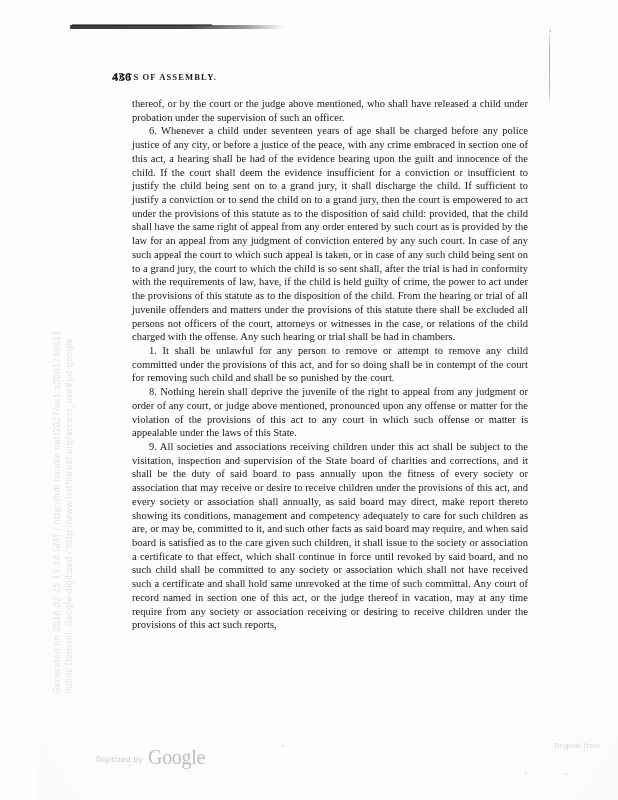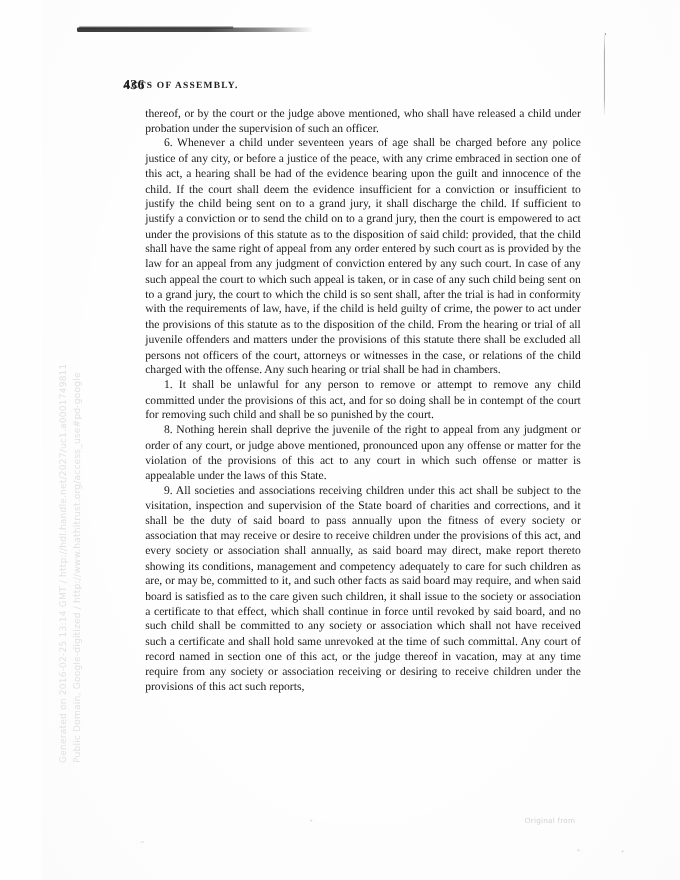--- a/index.html
+++ b/index.html
@@ -167,21 +167,21 @@
     color: #bdbdbd;
     line-height: 1;
     position: relative;
     top: 2px;
   }
 
   .original-from {
     position: absolute;
     left: 400px;
     top: 742px;
-    text-align: center;
+    text-align: right;
     width: 200px;
   }
   .original-label {
     font-family: "DejaVu Sans", sans-serif;
     font-size: 6.6px;
     letter-spacing: .2px;
     color: #d2d2d2;
     display: block;
     margin-bottom: 2px;
   }
@@ -225,20 +225,24 @@
   </div>
 
   <div class="text-block">
     <p class="para">thereof, or by the court or the judge above mentioned, who shall have released a child under probation under the supervision of such an officer.</p>
     <p class="para indented">6. Whenever a child under seventeen years of age shall be charged before any police justice of any city, or before a justice of the peace, with any crime embraced in section one of this act, a hearing shall be had of the evidence bearing upon the guilt and innocence of the child.  If the court shall deem the evidence insufficient for a conviction or insufficient to justify the child being sent on to a grand jury, it shall discharge the child.  If sufficient to justify a conviction or to send the child on to a grand jury, then the court is empowered to act under the provisions of this statute as to the disposition of said child: provided, that the child shall have the same right of appeal from any order entered by such court as is provided by the law for an appeal from any judgment of conviction entered by any such court.  In case of any such appeal the court to which such appeal is taken, or in case of any such child being sent on to a grand jury, the court to which the child is so sent shall, after the trial is had in conformity with the requirements of law, have, if the child is held guilty of crime, the power to act under the provisions of this statute as to the disposition of the child.  From the hearing or trial of all juvenile offenders and matters under the provisions of this statute there shall be excluded all persons not officers of the court, attorneys or witnesses in the case, or relations of the child charged with the offense.  Any such hearing or trial shall be had in chambers.</p>
     <p class="para indented">1. It shall be unlawful for any person to remove or attempt to remove any child committed under the provisions of this act, and for so doing shall be in contempt of the court for removing such child and shall be so punished by the court.</p>
     <p class="para indented">8. Nothing herein shall deprive the juvenile of the right to appeal from any judgment or order of any court, or judge above mentioned, pronounced upon any offense or matter for the violation of the provisions of this act to any court in which such offense or matter is appealable under the laws of this State.</p>
     <p class="para indented">9. All societies and associations receiving children under this act shall be subject to the visitation, inspection and supervision of the State board of charities and corrections, and it shall be the duty of said board to pass annually upon the fitness of every society or association that may receive or desire to receive children under the provisions of this act, and every society or association shall annually, as said board may direct, make report thereto showing its conditions, management and competency adequately to care for such children as are, or may be, committed to it, and such other facts as said board may require, and when said board is satisfied as to the care given such children, it shall issue to the society or association a certificate to that effect, which shall continue in force until revoked by said board, and no such child shall be committed to any society or association which shall not have received such a certificate and shall hold same unrevoked at the time of such committal.  Any court of record named in section one of this act, or the judge thereof in vacation, may at any time require from any society or association receiving or desiring to receive children under the provisions of this act such reports,</p>
   </div>
 
+  <div class="digitized-by">
+    <span class="digitized-label">Digitized by</span>
+    <span class="google-wordmark">Google</span>
+  </div>
 
   <div class="original-from">
     <span class="original-label">Original from</span>
   </div>
 
   <div class="speckle" style="left:282px; top:745px; width:2px; height:2px;"></div>
   <div class="speckle" style="left:525px; top:772px; width:2px; height:2px;"></div>
   <div class="speckle" style="left:565px; top:773px; width:2px; height:2px;"></div>
   <div class="speckle" style="left:128px; top:765px; width:3px; height:1px; border-radius:0;"></div>
 

